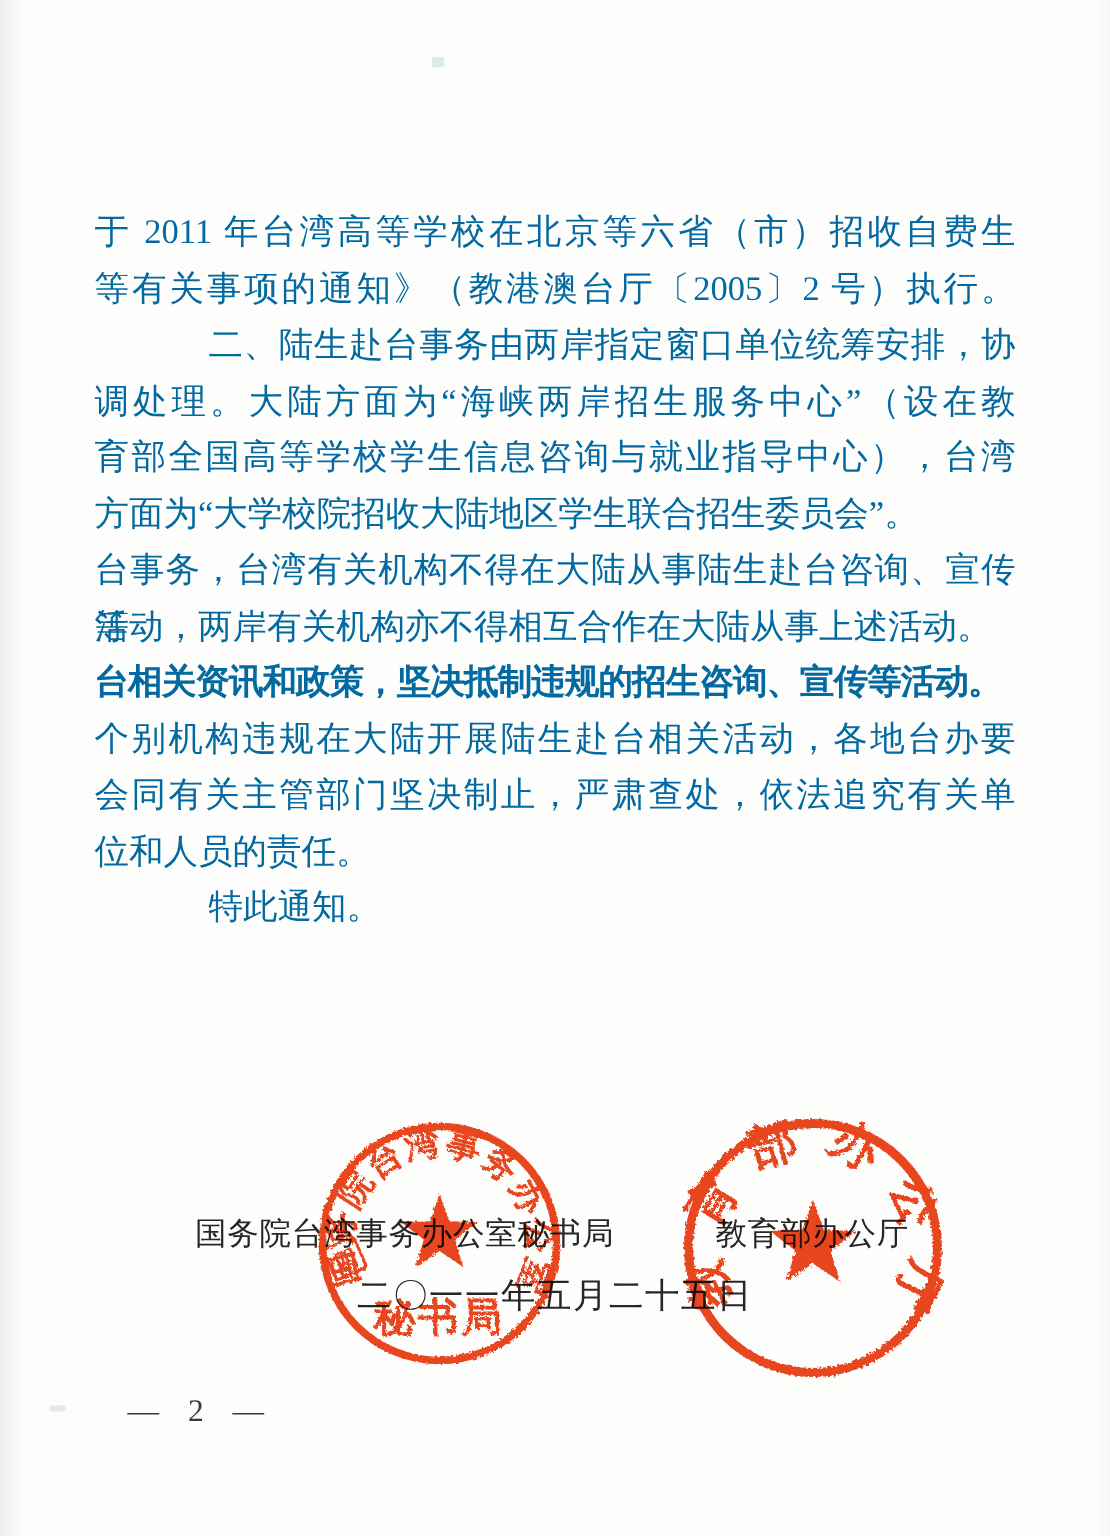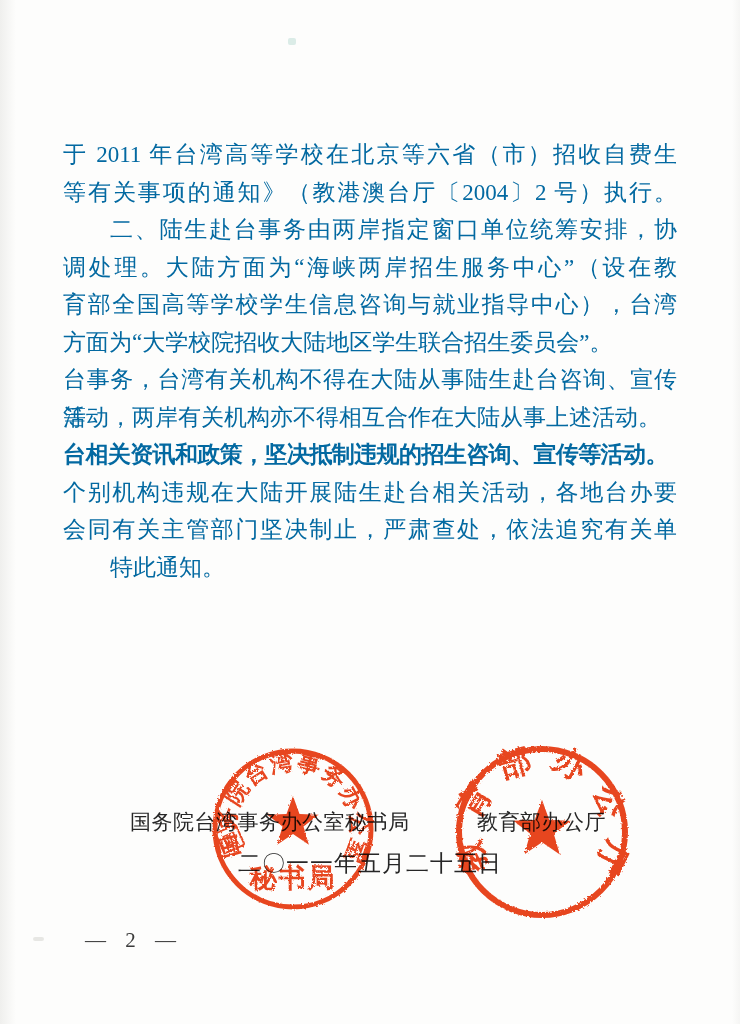--- a/index.html
+++ b/index.html
@@ -18,21 +18,21 @@
   .artifact-teal{position:absolute;left:288px;top:38px;width:8px;height:7px;
     background:#cfe6e0;border-radius:2px;opacity:.75;}
   .artifact-dash{position:absolute;left:33px;top:937px;width:11px;height:4px;
     background:#d9d9d4;opacity:.6;border-radius:2px;}
 
   
   .body-text{position:absolute;left:63px;top:136px;width:614px;}
   .line{height:37.5px;line-height:37.5px;font-size:23px;color:#0369a1;
     white-space:nowrap;text-align:left;}
   .just{white-space:normal;text-align:justify;text-align-last:justify;}
-  .ind{text-indent:47px;}
+  .ind{text-indent:47px;margin-left:29px;}
   .tight{letter-spacing:-0.6px;font-weight:bold;}
 
   
   .sig-left{position:absolute;left:130px;top:808px;font-size:21px;color:#262626;
     letter-spacing:0.5px;white-space:nowrap;}
   .sig-right{position:absolute;left:477px;top:808px;font-size:21px;color:#262626;
     letter-spacing:0.5px;white-space:nowrap;}
   .sig-date{position:absolute;left:238px;top:848px;font-size:23px;color:#262626;
     letter-spacing:1px;white-space:nowrap;}
 
@@ -50,30 +50,31 @@
 
 <div class="page">
 
   <div class="edge-left"></div>
   <div class="edge-right"></div>
   <div class="artifact-teal"></div>
   <div class="artifact-dash"></div>
 
   <main class="body-text">
     <div class="line just">于 2011 年台湾高等学校在北京等六省（市）招收自费生</div>
-    <div class="line just">等有关事项的通知》（教港澳台厅〔2004〕2 号）执行。</div>
+    <div class="line just">等有关事项的通知》（教港澳台厅〔2005〕2 号）执行。</div>
     <div class="line just ind">二、陆生赴台事务由两岸指定窗口单位统筹安排，协</div>
     <div class="line just">调处理。大陆方面为“海峡两岸招生服务中心”（设在教</div>
     <div class="line just">育部全国高等学校学生信息咨询与就业指导中心），台湾</div>
     <div class="line">方面为“大学校院招收大陆地区学生联合招生委员会”。</div>
     <div class="line just">台事务，台湾有关机构不得在大陆从事陆生赴台咨询、宣传等</div>
     <div class="line">活动，两岸有关机构亦不得相互合作在大陆从事上述活动。</div>
     <div class="line tight">台相关资讯和政策，坚决抵制违规的招生咨询、宣传等活动。</div>
     <div class="line just">个别机构违规在大陆开展陆生赴台相关活动，各地台办要</div>
     <div class="line just">会同有关主管部门坚决制止，严肃查处，依法追究有关单</div>
+    <div class="line">位和人员的责任。</div>
     <div class="line ind">特此通知。</div>
   </main>
 
   <div class="sig-left">国务院台湾事务办公室秘书局</div>
   <div class="sig-right">教育部办公厅</div>
   <div class="sig-date">二〇一一年五月二十五日</div>
 
   <svg class="seal seal-left" viewBox="0 0 166 166">
     <defs>
       <filter id="rough1" x="-10%" y="-10%" width="120%" height="120%">

